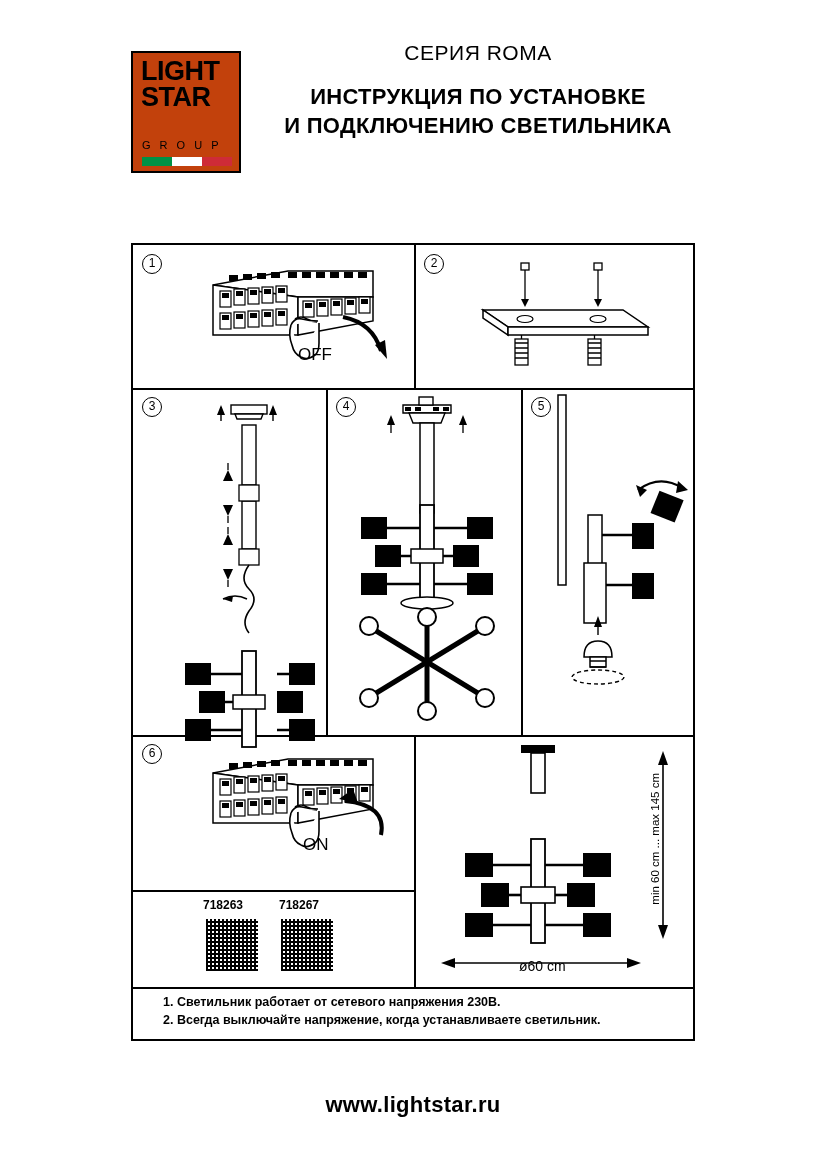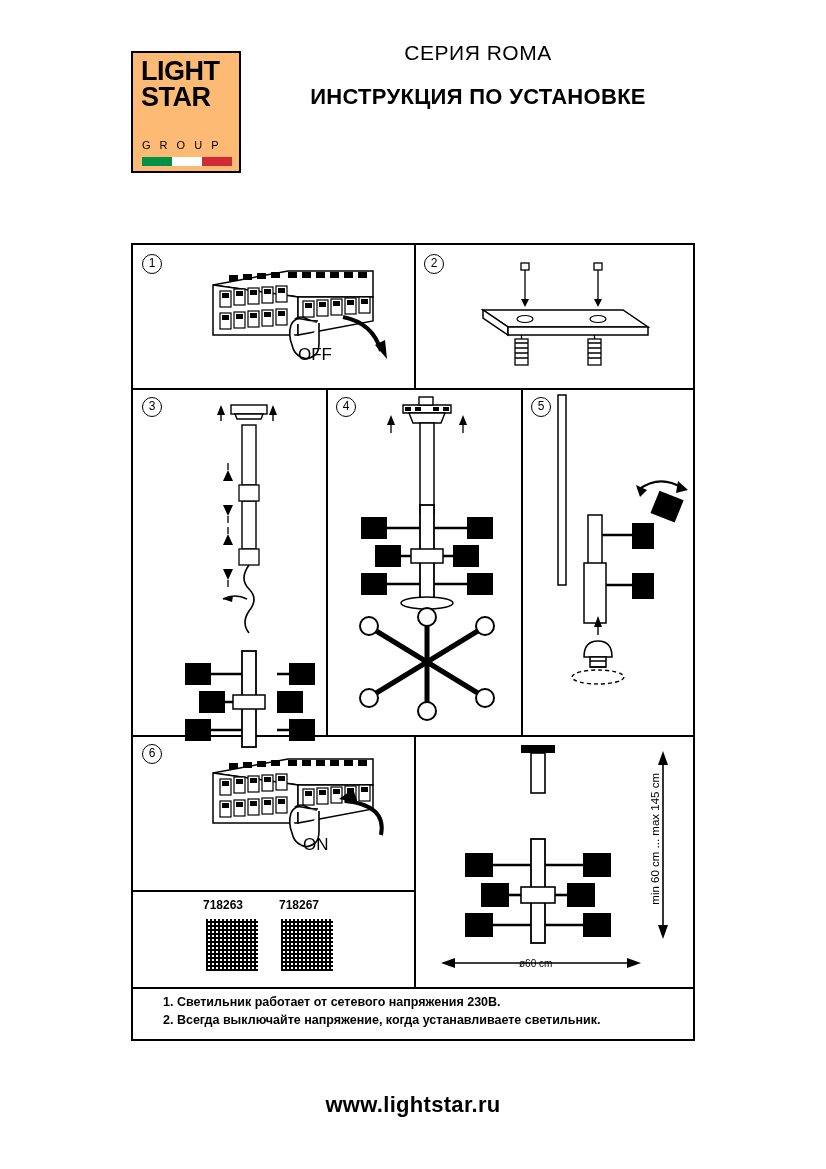--- a/index.html
+++ b/index.html
@@ -19,21 +19,21 @@
   .header {
     position: absolute;
     left: 0; right: 0; top: 40px;
     height: 150px;
   }
   .logo-box {
     position: absolute;
     left: 131px; top: 11px;
     width: 110px; height: 122px;
     border: 2px solid #000;
-    background: #fdba74;
+    background: #c2410c;
   }
   .logo-text {
     position: absolute;
     left: 8px; top: 5px;
     font-weight: bold;
     font-size: 27px;
     line-height: 26px;
     letter-spacing: -0.5px;
     font-family: "Liberation Sans", sans-serif;
   }
@@ -139,21 +139,21 @@
 
   .dim-text-v {
     position: absolute;
     font-size: 11.5px;
     writing-mode: vertical-rl;
     transform: rotate(180deg);
     white-space: nowrap;
   }
   .dim-text-h {
     position: absolute;
-    font-size: 10px;
+    font-size: 14px;
     white-space: nowrap;
   }
 </style>
 </head>
 <body>
 
 <div class="header">
 
   <div class="logo-box">
     <div class="logo-text">
@@ -164,20 +164,21 @@
     <div class="logo-flag">
       <i style="background:#009246"></i>
         <i style="background:#ffffff"></i>
         <i style="background:#ce2b37"></i>
     </div>
   </div>
 
   <div class="title-block">
     <div class="title-line1">СЕРИЯ ROMA</div>
     <div class="title-main">ИНСТРУКЦИЯ ПО УСТАНОВКЕ</div>
+    <div class="title-main" style="margin-top:0">И ПОДКЛЮЧЕНИЮ СВЕТИЛЬНИКА</div>
   </div>
 </div>
 
 <div class="frame">
 
   <div class="hline" style="left:0; top:143px; width:560px; height:2px;"></div>
   <div class="hline" style="left:0; top:490px; width:560px; height:2px;"></div>
   <div class="hline" style="left:0; top:645px; width:281px; height:2px;"></div>
   <div class="hline" style="left:0; top:742px; width:560px; height:2px;"></div>
   <div class="vline" style="left:281px; top:0; width:2px; height:143px;"></div>

